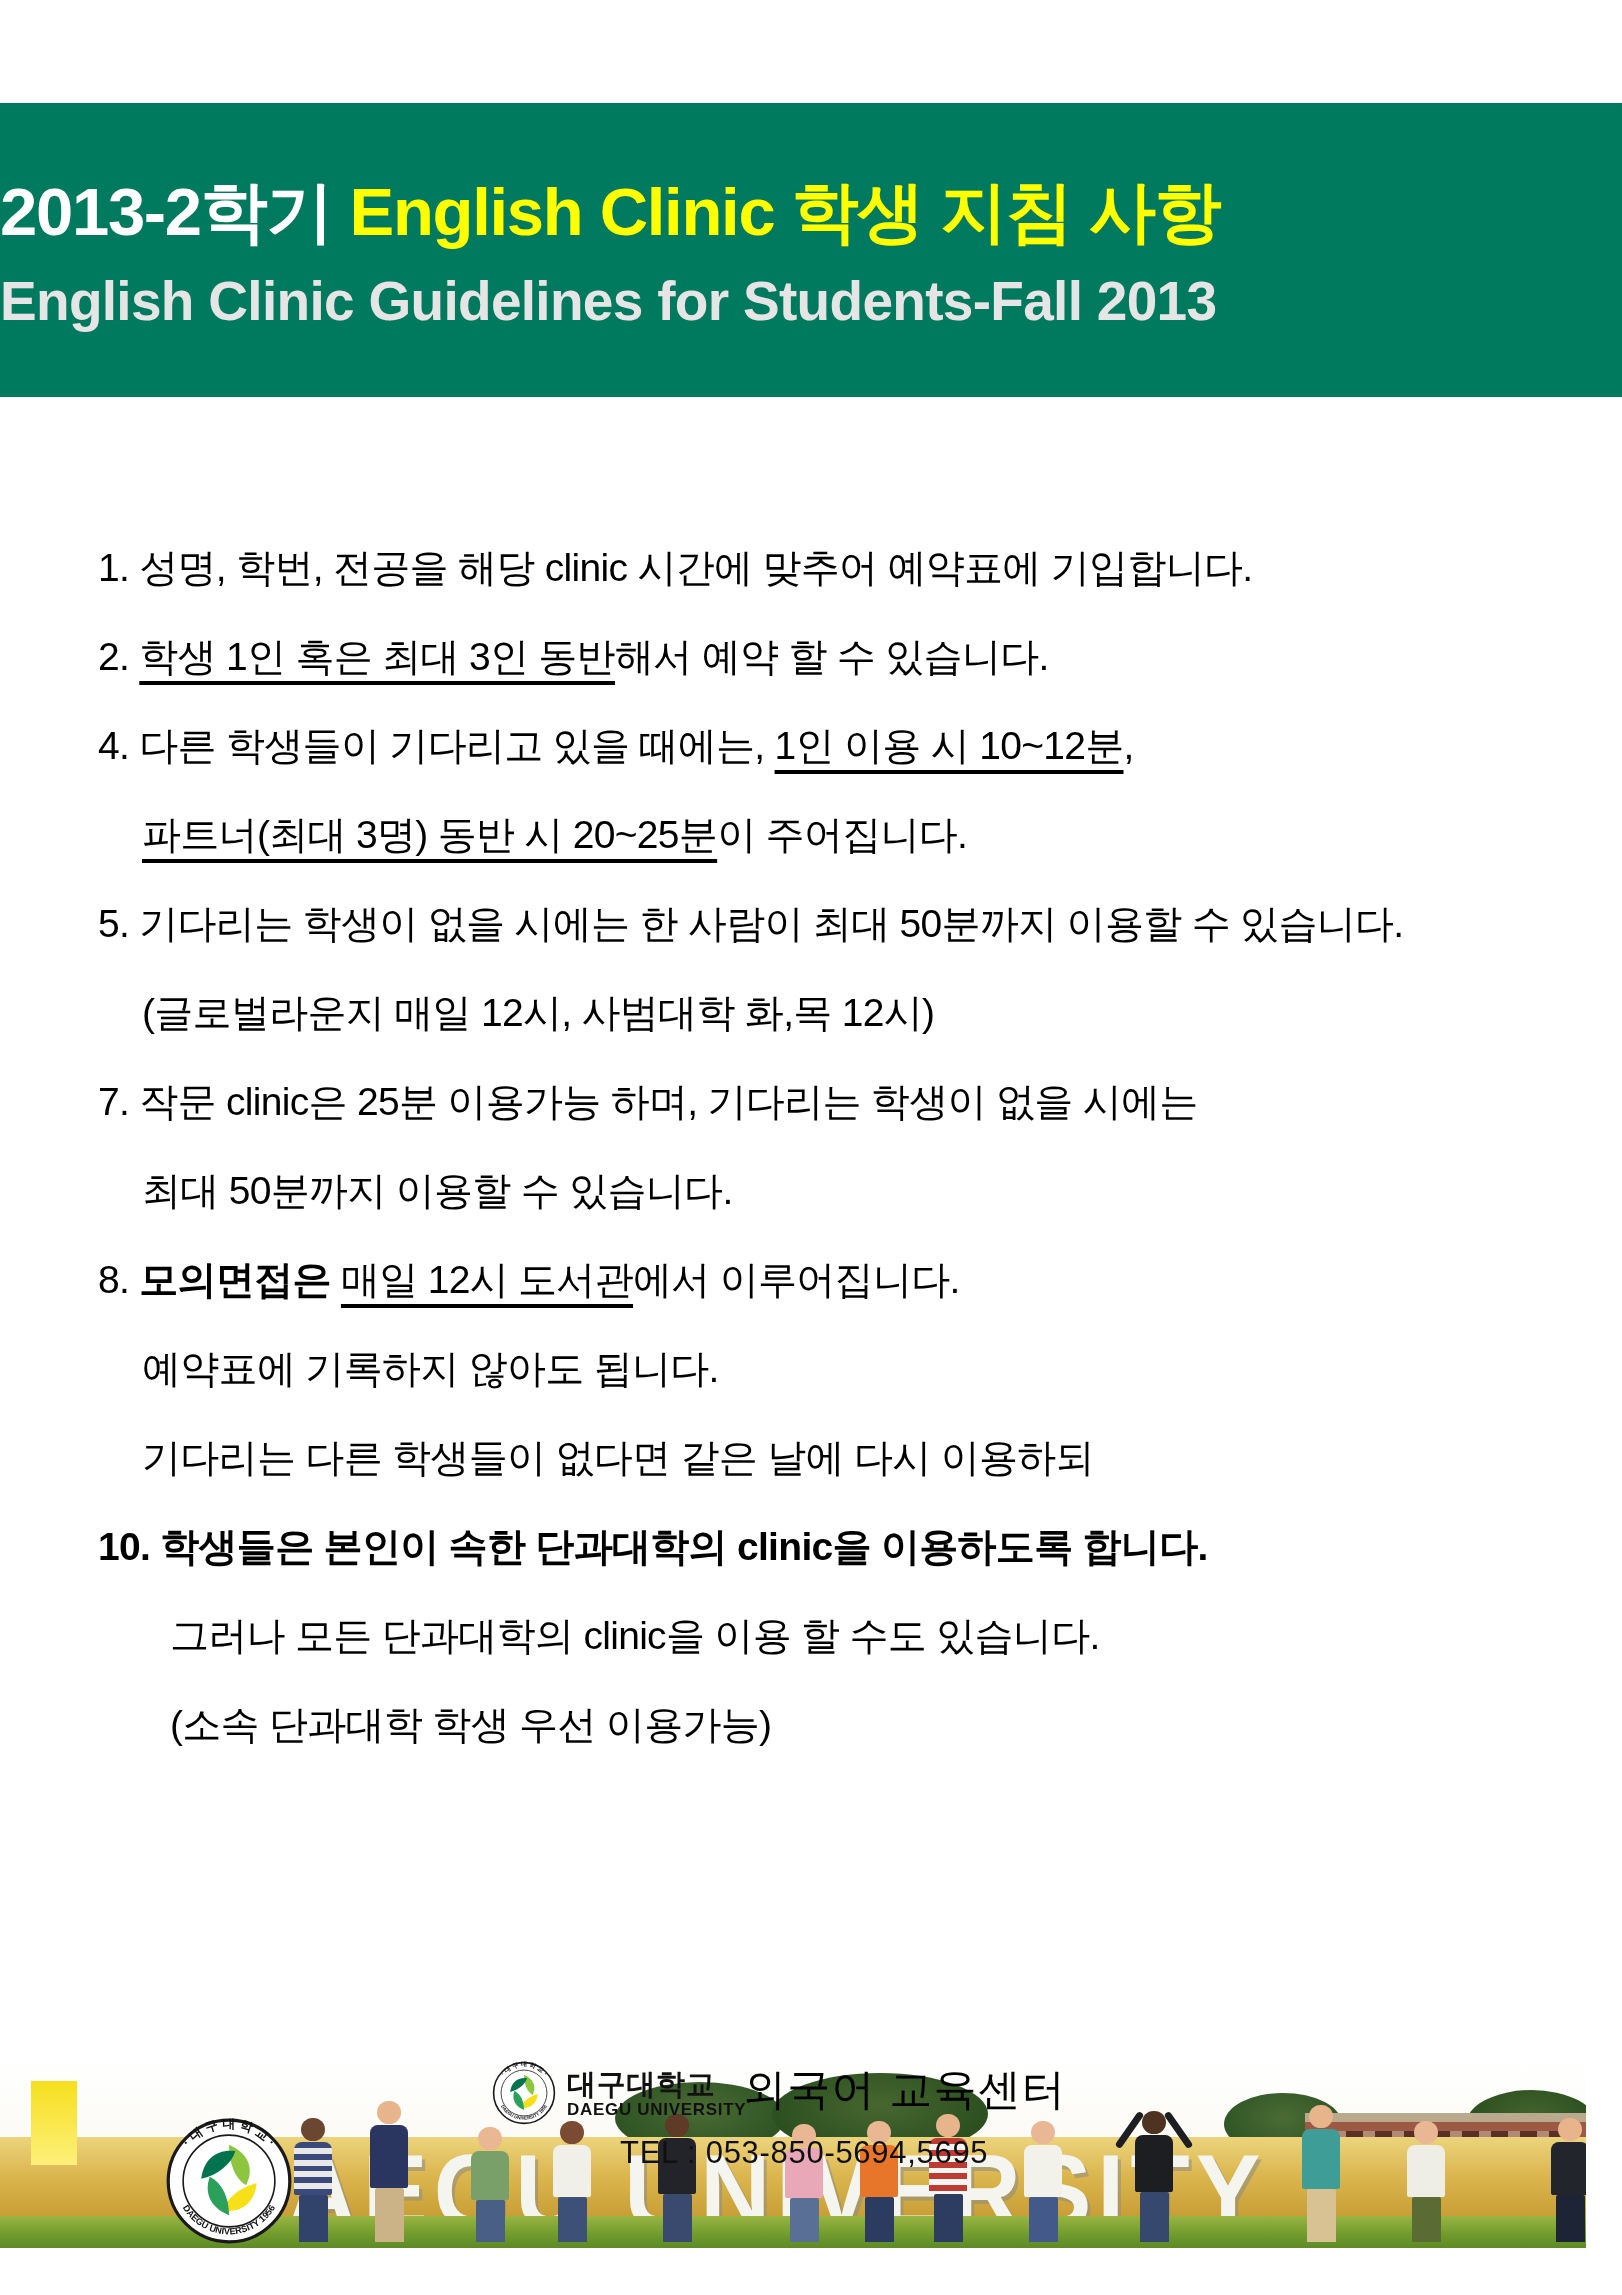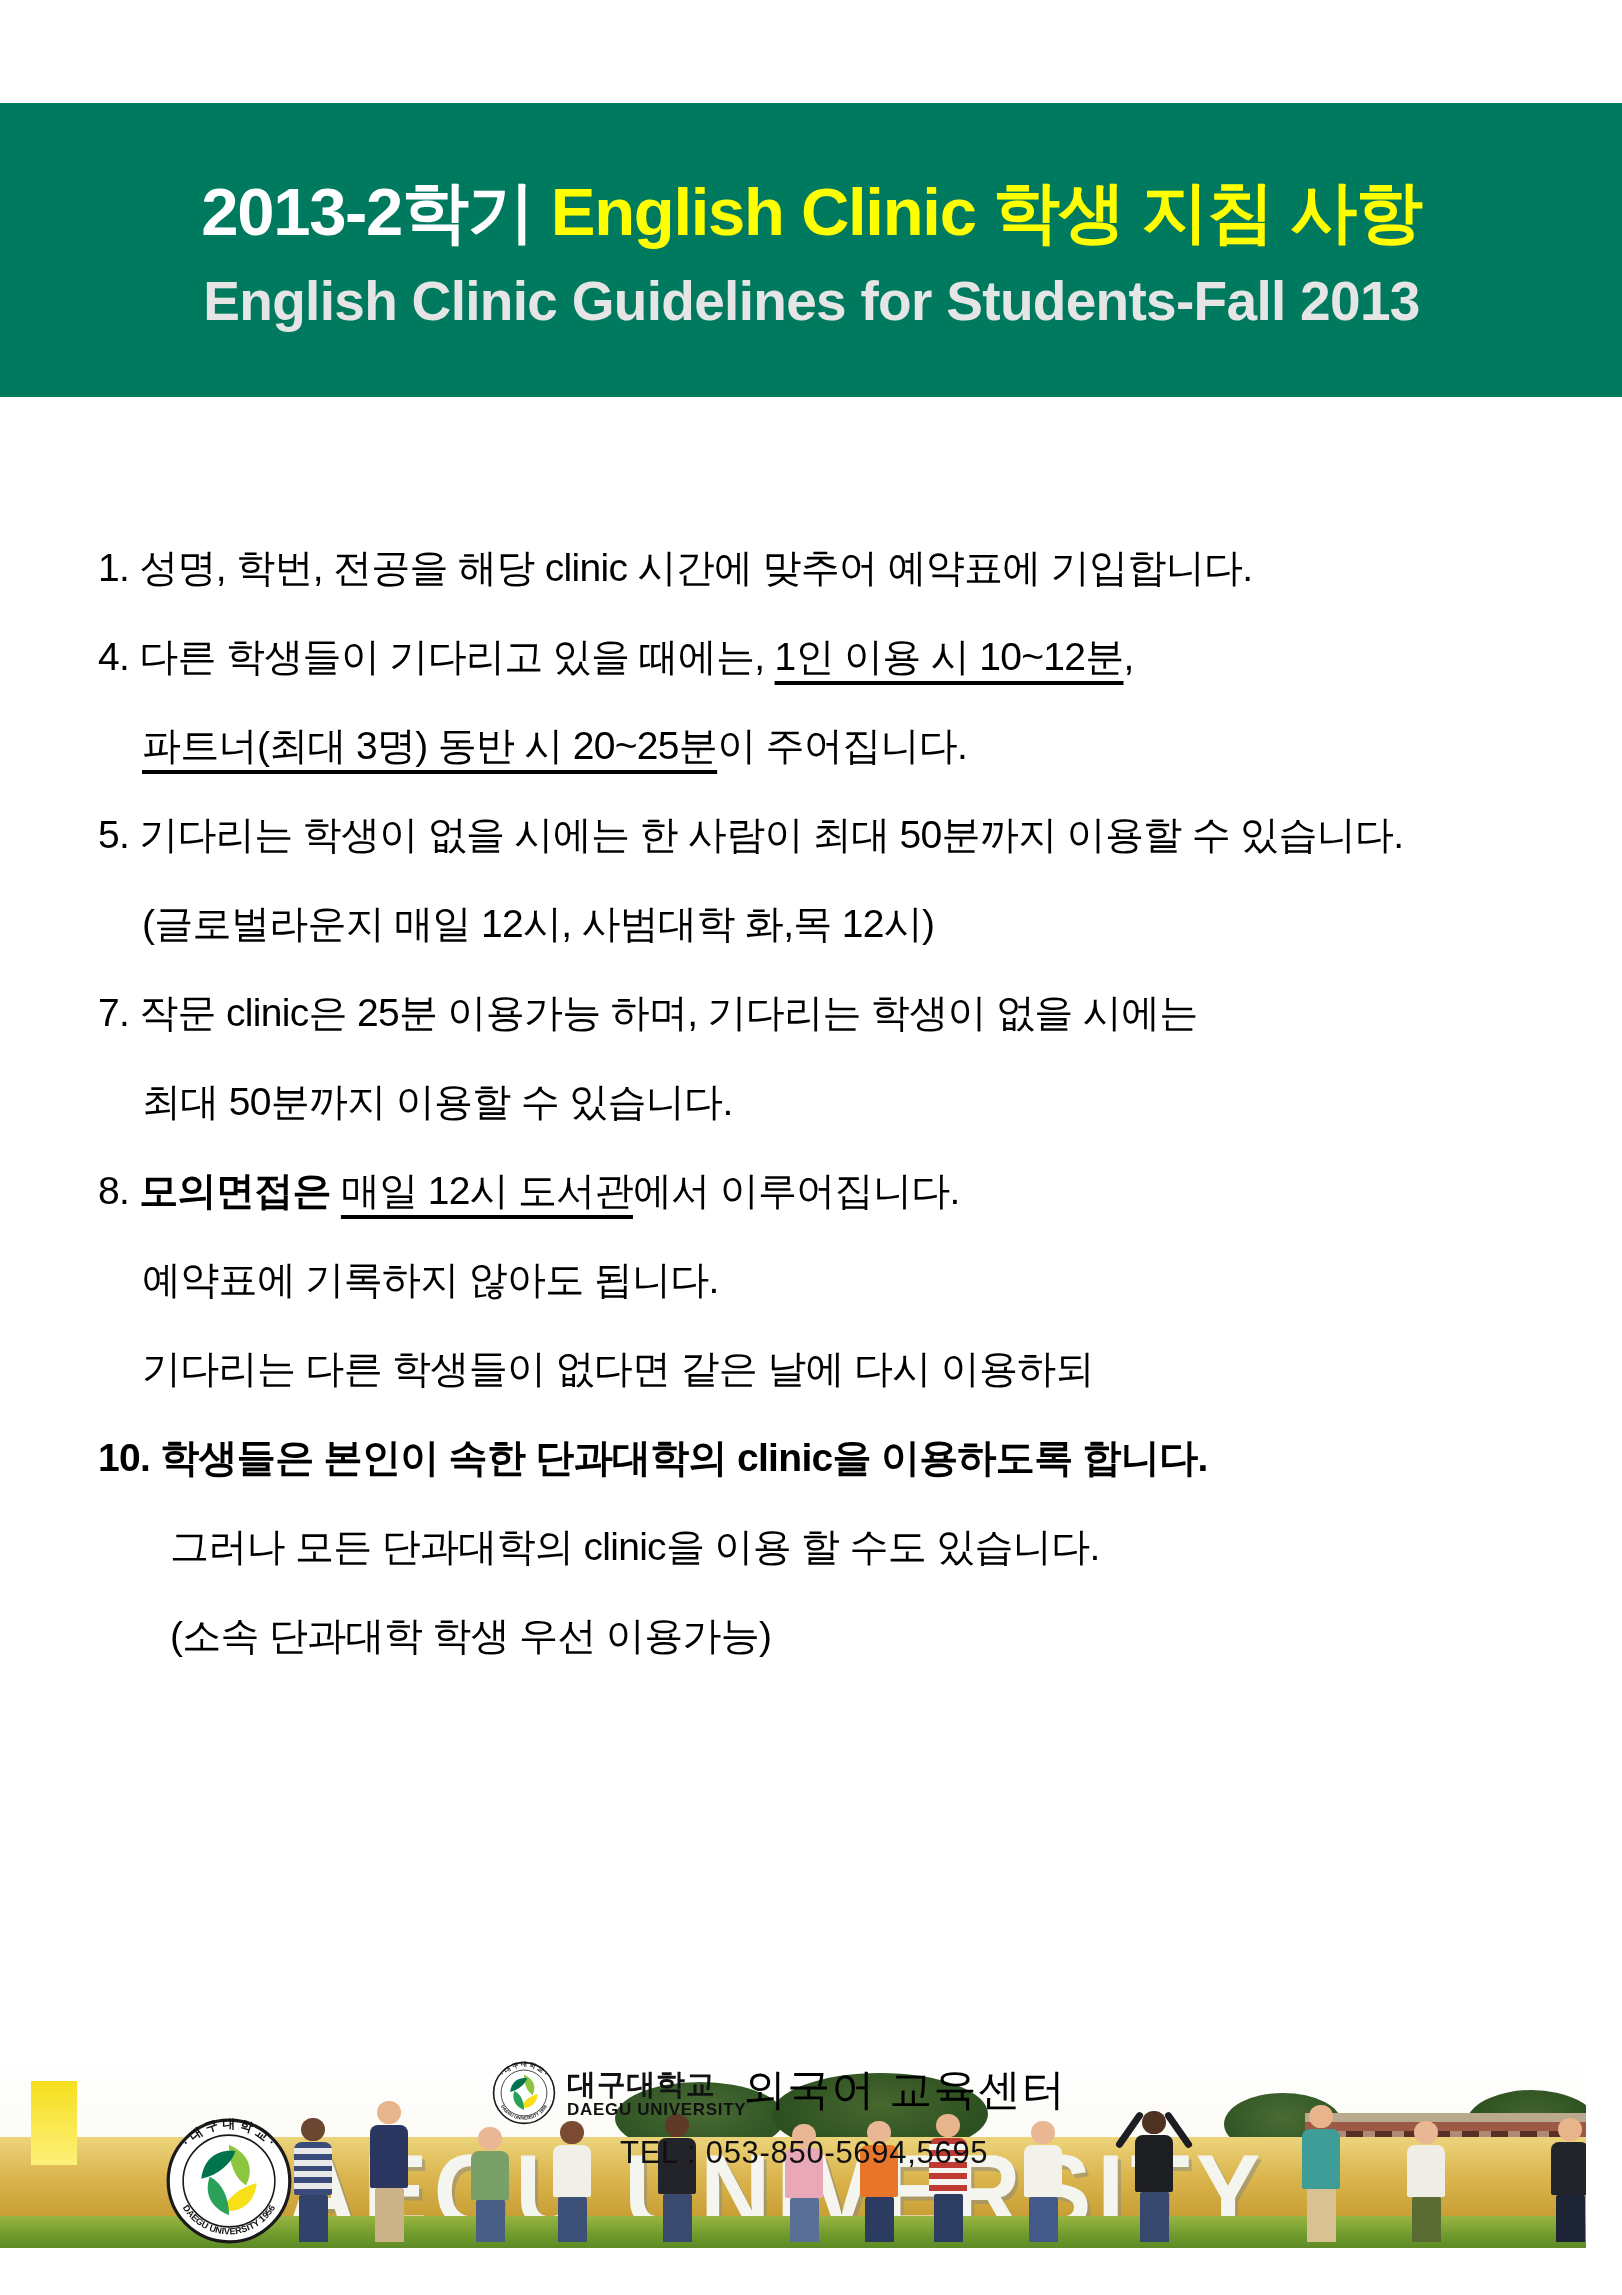--- a/index.html
+++ b/index.html
@@ -1,21 +1,21 @@
 <!DOCTYPE html>
 <html style="font-size:10.5px"><head>
 <meta charset="utf-8">
 <style>
   html,body{margin:0;padding:0;background:#e9e9e9;}
   .page{position:relative;width:1623px;height:2295px;background:#ffffff;overflow:hidden;
         font-family:"Liberation Sans","DejaVu Sans",sans-serif;}
 
   
   .band{position:absolute;left:0;top:103px;width:1623px;height:294px;background:#007A5E;
-        display:flex;flex-direction:column;align-items:center;justify-content:center;gap:10.5px;}
+        display:flex;flex-direction:column;justify-content:center;gap:10.5px;}
   .t1{font-size:67px;font-weight:800;letter-spacing:-1.3px;white-space:nowrap;color:#FFFFFF;}
   .t1 .accent{color:#FFFF00;}
   .t2{font-size:55px;font-weight:800;letter-spacing:-0.7px;color:#e5e5e5;white-space:nowrap;}
 
   
   .list{position:absolute;left:98px;top:523px;width:1505px;}
   .line{font-size:39px;line-height:89px;letter-spacing:-0.7px;color:#000;white-space:nowrap;}
   .ind1{padding-left:44px;}
   .ind2{padding-left:72px;}
   .u{text-decoration:underline;text-decoration-thickness:3.9px;text-underline-offset:10.5px;}
@@ -62,20 +62,21 @@
 
 <div class="page">
 
   <div class="band">
     <div class="t1"><span>2013-2학기</span><span class="accent"> English Clinic 학생 지침 사항</span></div>
     <div class="t2">English Clinic Guidelines for Students-Fall 2013</div>
   </div>
 
   <div class="list">
     <div class="line"><span>1. 성명, 학번, 전공을 해당 clinic 시간에 맞추어 예약표에 기입합니다.</span></div>
+    <div class="line"><span>2. </span><span class="u">학생 1인 혹은 최대 3인 동반</span><span>해서 예약 할 수 있습니다.</span></div>
     <div class="line"><span>4. 다른 학생들이 기다리고 있을 때에는, </span><span class="u">1인 이용 시 10~12분</span><span>,</span></div>
     <div class="line ind1"><span class="u">파트너(최대 3명) 동반 시 20~25분</span><span>이 주어집니다.</span></div>
     <div class="line"><span>5. 기다리는 학생이 없을 시에는 한 사람이 최대 50분까지 이용할 수 있습니다.</span></div>
     <div class="line ind1"><span>(글로벌라운지 매일 12시, 사범대학 화,목 12시)</span></div>
     <div class="line"><span>7. 작문 clinic은 25분 이용가능 하며, 기다리는 학생이 없을 시에는</span></div>
     <div class="line ind1"><span>최대 50분까지 이용할 수 있습니다.</span></div>
     <div class="line"><span>8. </span><span class="b">모의면접은</span><span> </span><span class="u">매일 12시 도서관</span><span>에서 이루어집니다.</span></div>
     <div class="line ind1"><span>예약표에 기록하지 않아도 됩니다.</span></div>
     <div class="line ind1"><span>기다리는 다른 학생들이 없다면 같은 날에 다시 이용하되</span></div>
     <div class="line"><span class="b">10. 학생들은 본인이 속한 단과대학의 clinic을 이용하도록 합니다.</span></div>

